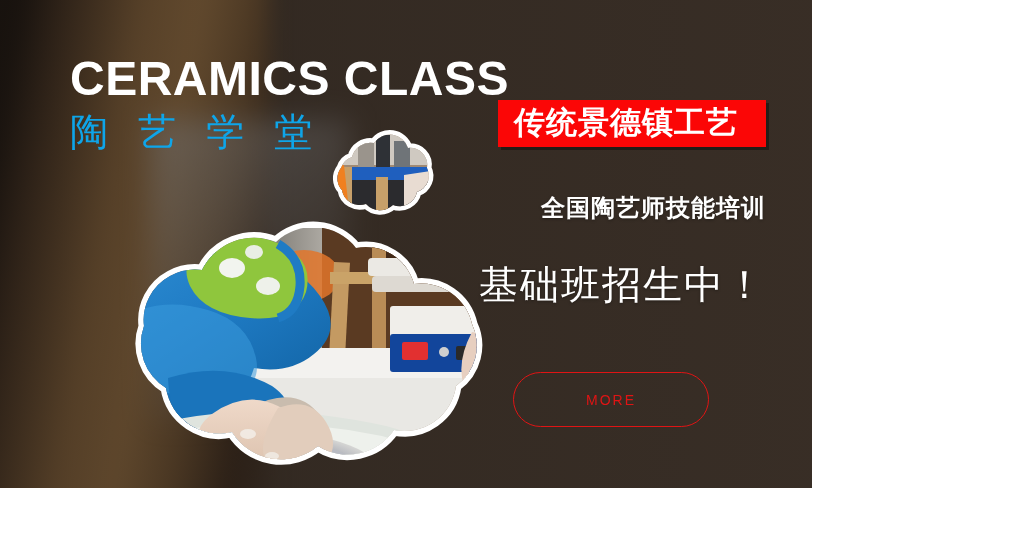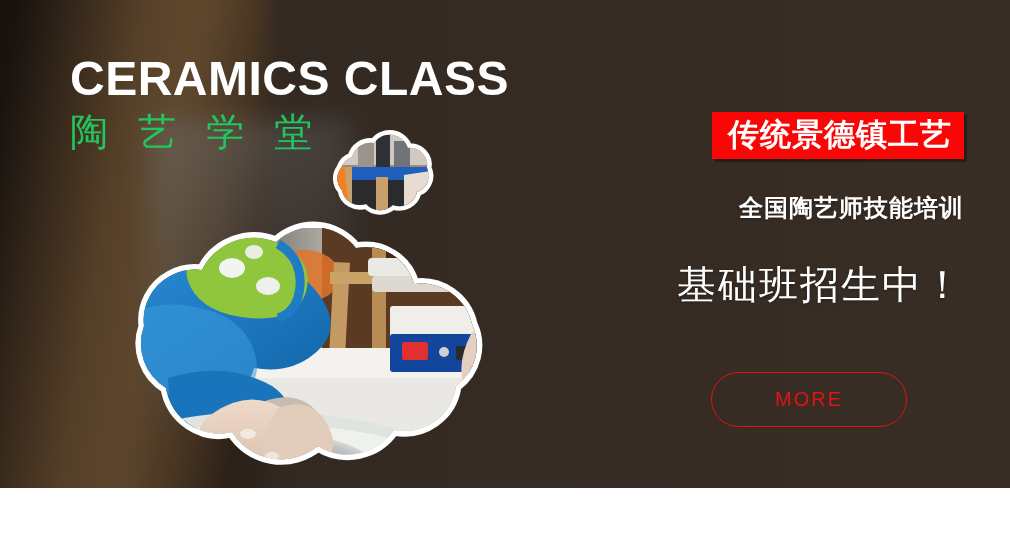--- a/index.html
+++ b/index.html
@@ -1,21 +1,21 @@
 <!DOCTYPE html>
 <html><head>
 <meta charset="utf-8">
 <style>
   * { margin:0; padding:0; box-sizing:border-box; }
   html,body { background:#ffffff; }
   body { font-family:"Liberation Sans","DejaVu Sans",sans-serif; }
 
   .banner{
     position:relative;
-    width:1010px; height:538px;
+    width:812px; height:538px;
     overflow:hidden;
     background:#3d332b;
   }
 
   
   .bg{ position:absolute; inset:0; overflow:hidden; }
   .bg-base{
     position:absolute; inset:-40px;
     background:
       
@@ -60,21 +60,21 @@
 
   
   .heading{ position:absolute; left:70px; top:55px; z-index:5; }
   .heading .en{
     font-size:48px; font-weight:700; letter-spacing:.5px;
     color:#ffffff; line-height:1.0; white-space:nowrap;
   }
   .heading .cn{
     margin-top:9px;
     font-size:38px; font-weight:400; letter-spacing:9px;
-    color:#22c55e; line-height:1.1; white-space:nowrap;
+    color:#0ea5e9; line-height:1.1; white-space:nowrap;
     font-family:"DejaVu Sans","Liberation Sans",sans-serif;
   }
 
   
   .cloud{ position:absolute; z-index:5; }
   .cloud svg{ display:block; width:100%; height:100%; overflow:visible; }
 
   
   .cloud-small{ left:318px; top:131px; width:118px; height:96px; }
   
@@ -83,46 +83,46 @@
   
   .right-col{
     position:absolute; right:46px; top:0; width:420px; z-index:5;
     text-align:right;
   }
   .badge{
     display:inline-block;
     background:#fb0606;
     color:#ffffff;
     font-size:31px; font-weight:700; letter-spacing:1px;
-    padding:6px 12px 8px 16px;
+    padding:6px 28px 8px 16px;
     line-height:1.08;
     box-shadow:3px 3px 0 rgba(0,0,0,.35);
     font-family:"DejaVu Sans","Liberation Sans",sans-serif;
-    position:absolute; right:0; top:112px; white-space:nowrap;
+    position:absolute; right:0; top:100px; white-space:nowrap;
   }
   .h-line{
     position:absolute; right:0; white-space:nowrap;
     color:#ffffff; font-family:"DejaVu Sans","Liberation Sans",sans-serif;
   }
   .h-line.l1{
     top:192px; font-size:24px; font-weight:700; letter-spacing:1px;
     text-shadow:0 1px 3px rgba(0,0,0,.35);
   }
   .h-line.l2{
     top:258px; font-size:39px; font-weight:400; letter-spacing:2px;
     text-shadow:0 1px 3px rgba(0,0,0,.35);
   }
   .more-btn{
     position:absolute; right:57px; top:372px;
     width:196px; height:55px;
     border:1.5px solid #e01414;
     border-radius:28px;
     background:transparent;
     color:#e01414;
-    font-size:20px; letter-spacing:2px;
+    font-size:14px; letter-spacing:2px;
     display:flex; align-items:center; justify-content:center;
     cursor:pointer;
   }
 </style>
 </head>
 <body>
 
 <div class="banner">
 
   <div class="bg">

